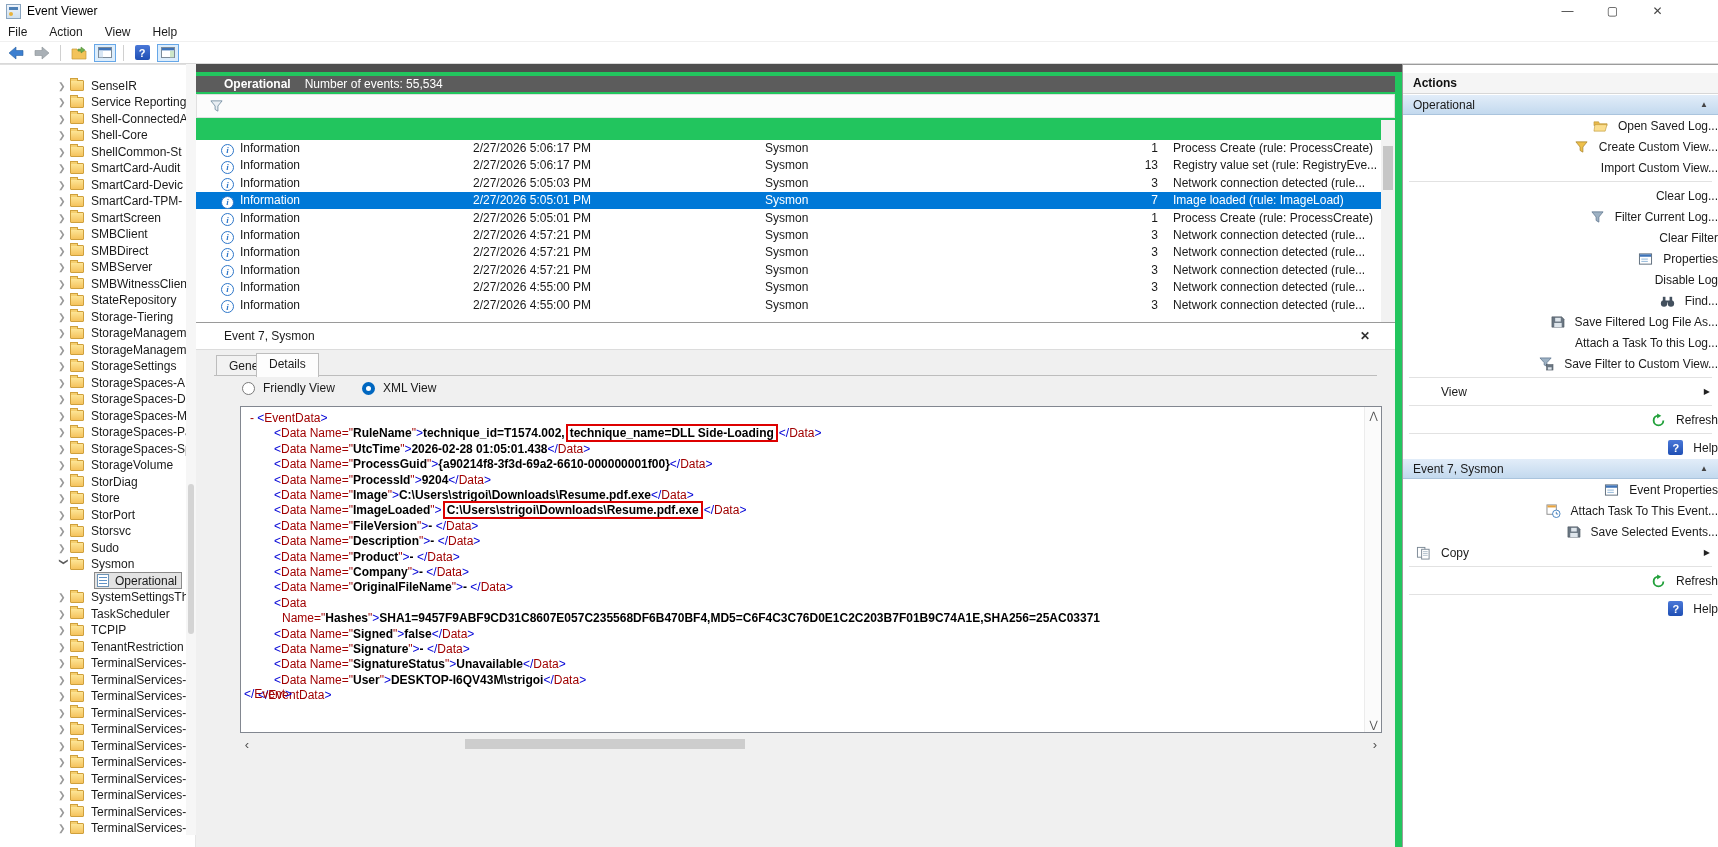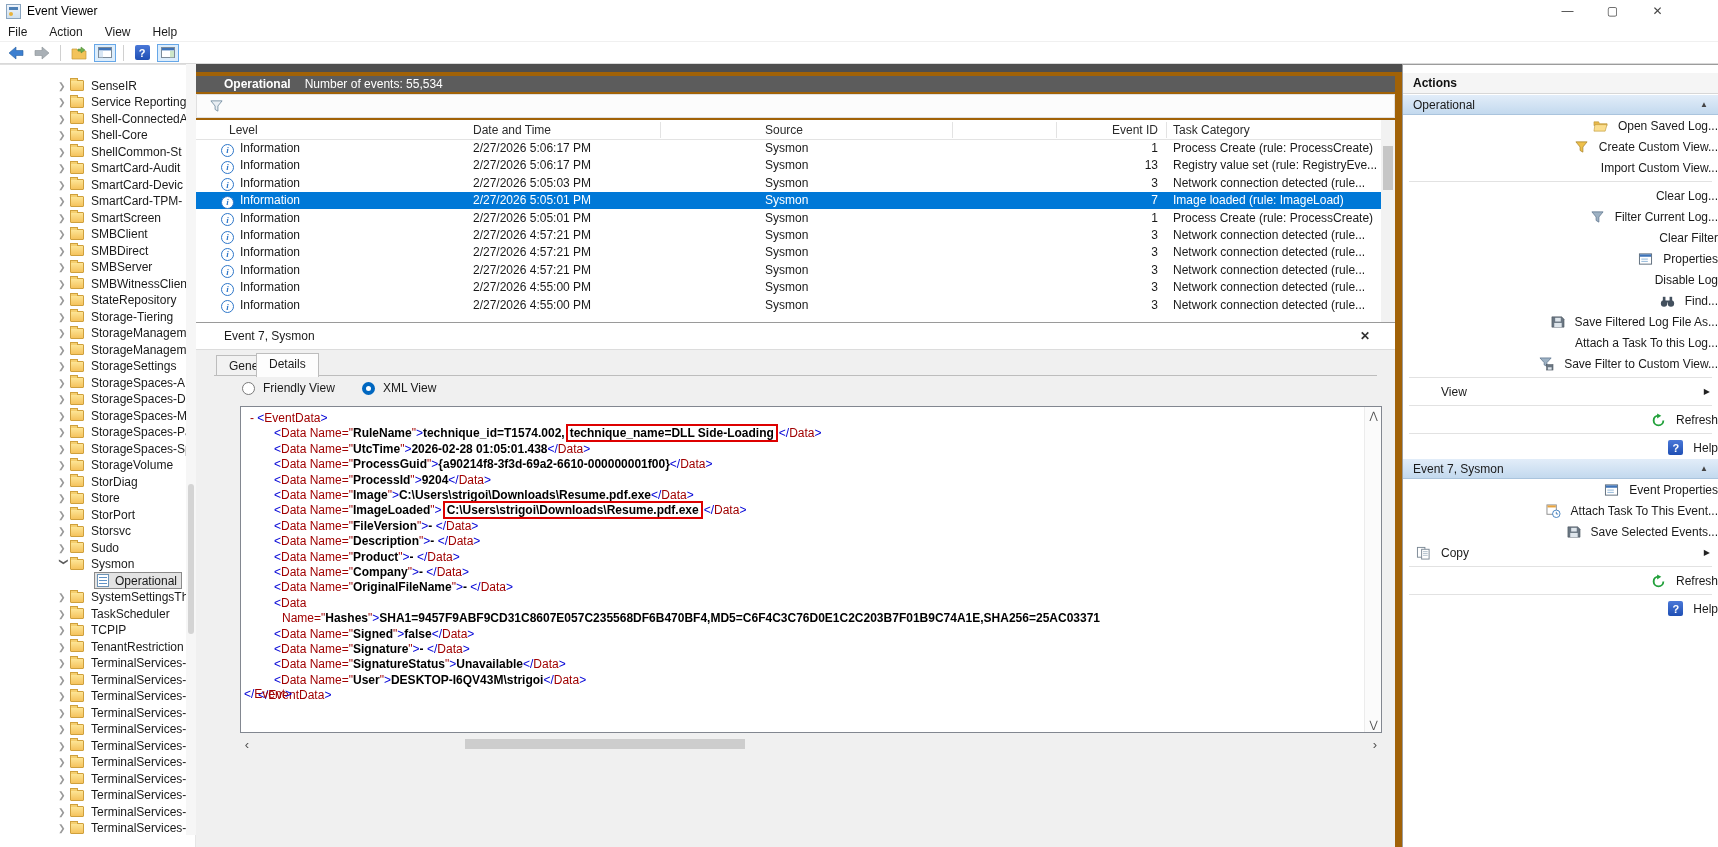--- a/index.html
+++ b/index.html
@@ -1,18 +1,18 @@
 <!DOCTYPE html>
 <html><head>
 <meta charset="utf-8">
 <style>
   * { box-sizing: border-box; margin:0; padding:0; }
   html,body { width:1718px; height:847px; }
   body { font-family:"Liberation Sans",sans-serif; font-size:12px; background:#fff; overflow:hidden; }
-  #app { position:relative; width:1718px; height:847px; background:#a16207; outline:1px solid #8a8a8a; }
+  #app { position:relative; width:1718px; height:847px; background:#22c55e; outline:1px solid #8a8a8a; }
 
   
   #titlebar { position:absolute; left:0; top:0; width:1718px; height:22px; display:flex; align-items:center; padding-left:6px; background:#fff; }
   #tb-icon { width:15px; height:15px; border:1px solid #8aa5c0; background:linear-gradient(#eef4fb,#cfe0ef); position:relative; margin-right:6px; }
   #tb-icon::before { content:""; position:absolute; left:2px; top:2px; right:2px; height:3px; background:#4d7fb5; }
   #tb-icon::after { content:""; position:absolute; left:2px; bottom:2px; width:4px; height:4px; background:#e8b33c; border-radius:50%; }
   #win-controls { position:absolute; right:38px; top:0; height:22px; display:flex; }
   .wc { width:45px; height:22px; display:flex; align-items:center; justify-content:center; color:#444; font-size:12px; }
   #menubar { position:absolute; left:0; top:22px; width:1718px; height:20px; display:flex; align-items:center; padding-left:8px; gap:22px; background:#fff; border-bottom:1px solid #f0f0f0; color:#1a1a1a; }
   #toolbar { position:absolute; left:0; top:42px; width:1718px; height:22px; display:flex; align-items:center; padding-left:5px; gap:4px; background:#fff; border-bottom:1px solid #d9d9d9; }
@@ -395,31 +395,20 @@
   </div>
 
   <div id="filter-bar">
     <span class="i-funnel">
       <svg width="15" height="14" viewBox="0 0 16 15">
           <path d="M2 2h12L9.5 7.5V13l-3-1.8V7.5Z" fill="#e9eef3" stroke="#7b93a6" stroke-width="1"></path>
         </svg>
     </span>
   </div>
 
-  <div id="ev-header">
-      <span class="hlabel" style="left: 33px;">Level</span>
-      <span class="hlabel" style="left: 277px;">Date and Time</span>
-      <span class="hlabel" style="left: 569px;">Source</span>
-      <span class="hlabel" style="left: 870px; width: 92px; text-align: right;">Event ID</span>
-      <span class="hlabel" style="left: 977px;">Task Category</span>
-      <span class="colsep" style="left: 464px;"></span>
-      <span class="colsep" style="left: 756px;"></span>
-      <span class="colsep" style="left: 860px;"></span>
-      <span class="colsep" style="left: 970px;"></span>
-    </div>
 
   <div id="ev-rows">
       <div class="ev-row" style="top: 0px;">
         <span class="ev-cell" style="left:25px;top:2px;"><span class="ic-info">i</span></span>
         <span class="ev-cell" style="left:44px;">Information</span>
         <span class="ev-cell" style="left:277px;">2/27/2026 5:06:17 PM</span>
         <span class="ev-cell" style="left:569px;">Sysmon</span>
         <span class="ev-cell" style="left:870px;width:92px;text-align:right;">1</span>
         <span class="ev-cell" style="left:977px;width:205px;">Process Create (rule: ProcessCreate)</span>
       </div>

